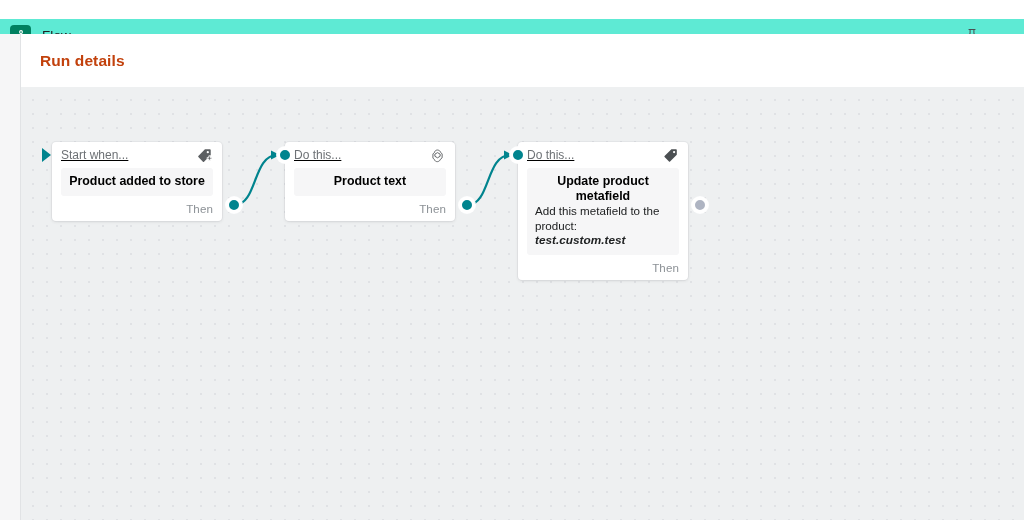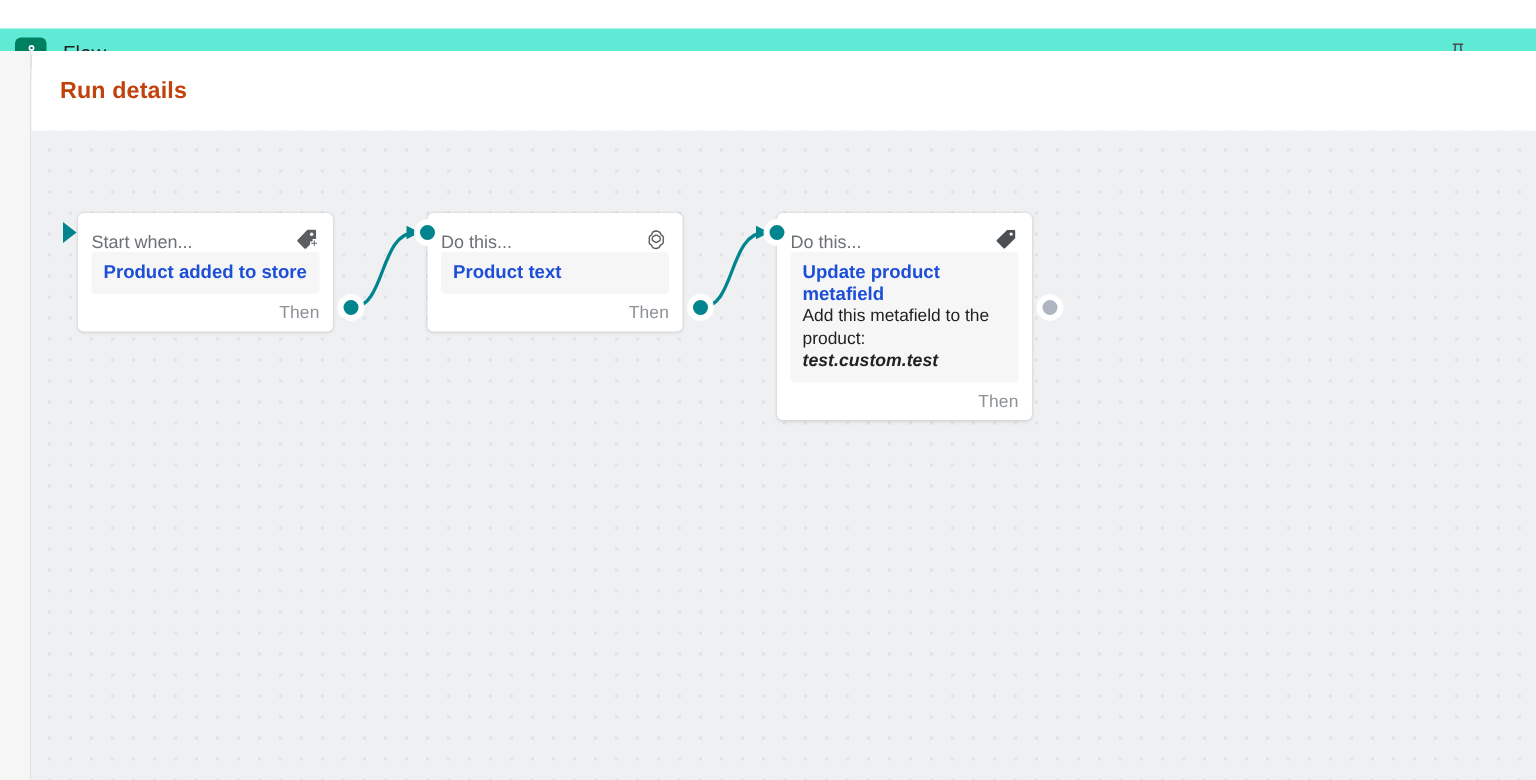--- a/index.html
+++ b/index.html
@@ -126,22 +126,23 @@
     position: absolute;
     background: #ffffff;
     border-radius: 4px;
     box-shadow: 0 0 0 1px rgba(63,63,68,.04), 0 1px 3px rgba(63,63,68,.12);
     box-sizing: border-box;
     padding: 0 9px 0 9px;
   }
   .node-head {
     height: 26px;
     display: flex;
-    align-items: flex-end;
+    align-items: center;
     justify-content: space-between;
+    text-decoration: underline;
   }
   .node-head-label {
     font-size: 12px;
     color: #6d7175;
   }
   .node-head-icon {
     width: 17px; height: 17px;
     display: flex;
     align-items: center;
     justify-content: center;
@@ -149,22 +150,23 @@
     flex: none;
   }
   .node-body {
     background: #f6f6f7;
     border-radius: 3px;
     padding: 6px 8px 7px 8px;
   }
   .node-body-title {
     font-size: 12.4px;
     font-weight: bold;
-    color: #1d4ed8;
+    color: #000000;
     line-height: 15px;
+    text-align: center;
   }
   .node-body-desc {
     font-size: 11.6px;
     color: #202223;
     line-height: 14.5px;
   }
   .node-body-value {
     font-size: 11.8px;
     font-weight: bold;
     color: #202223;

